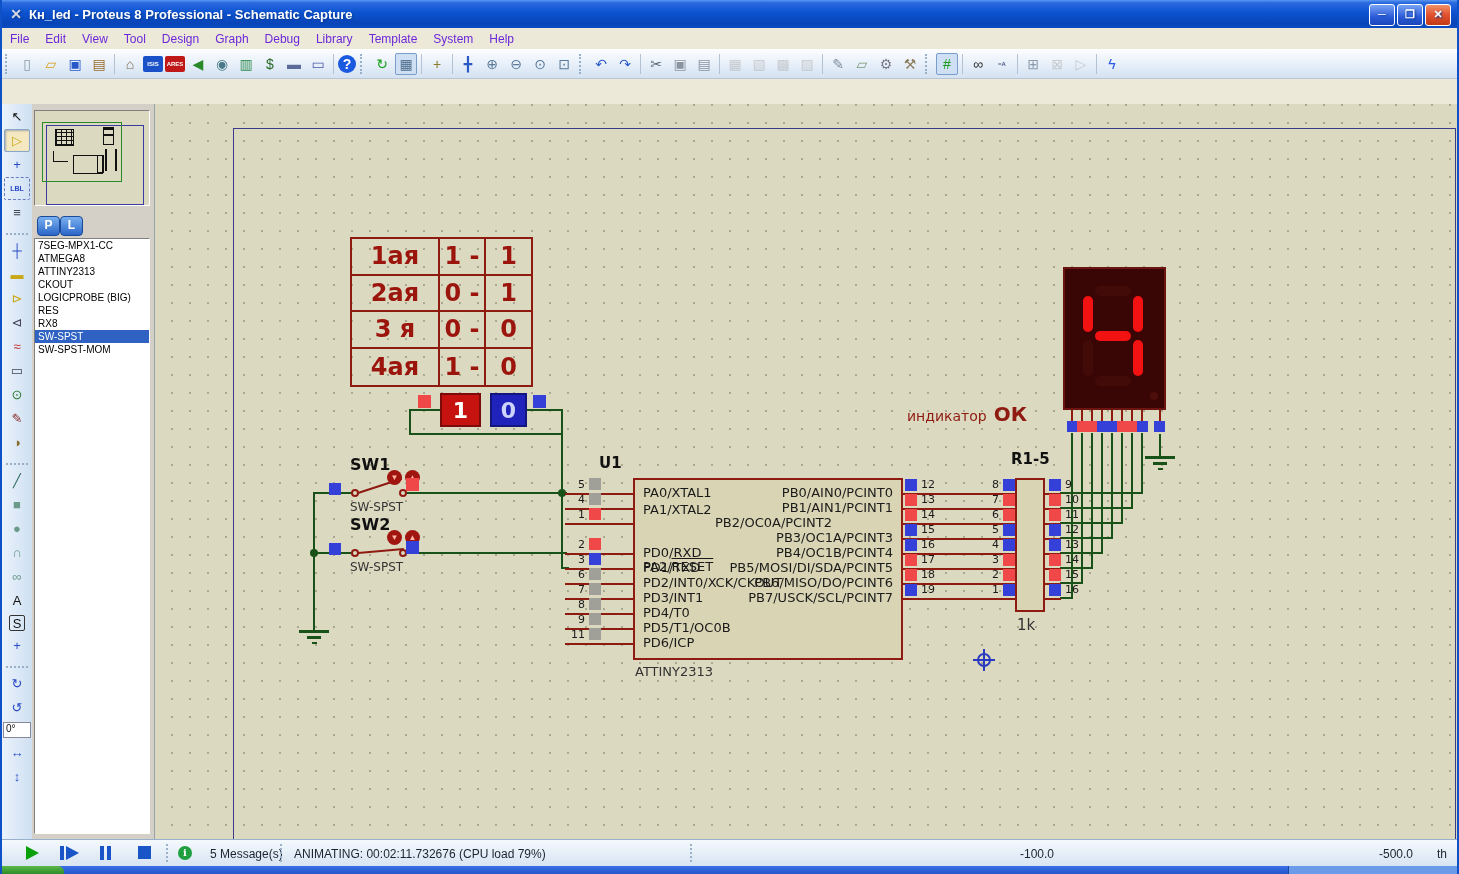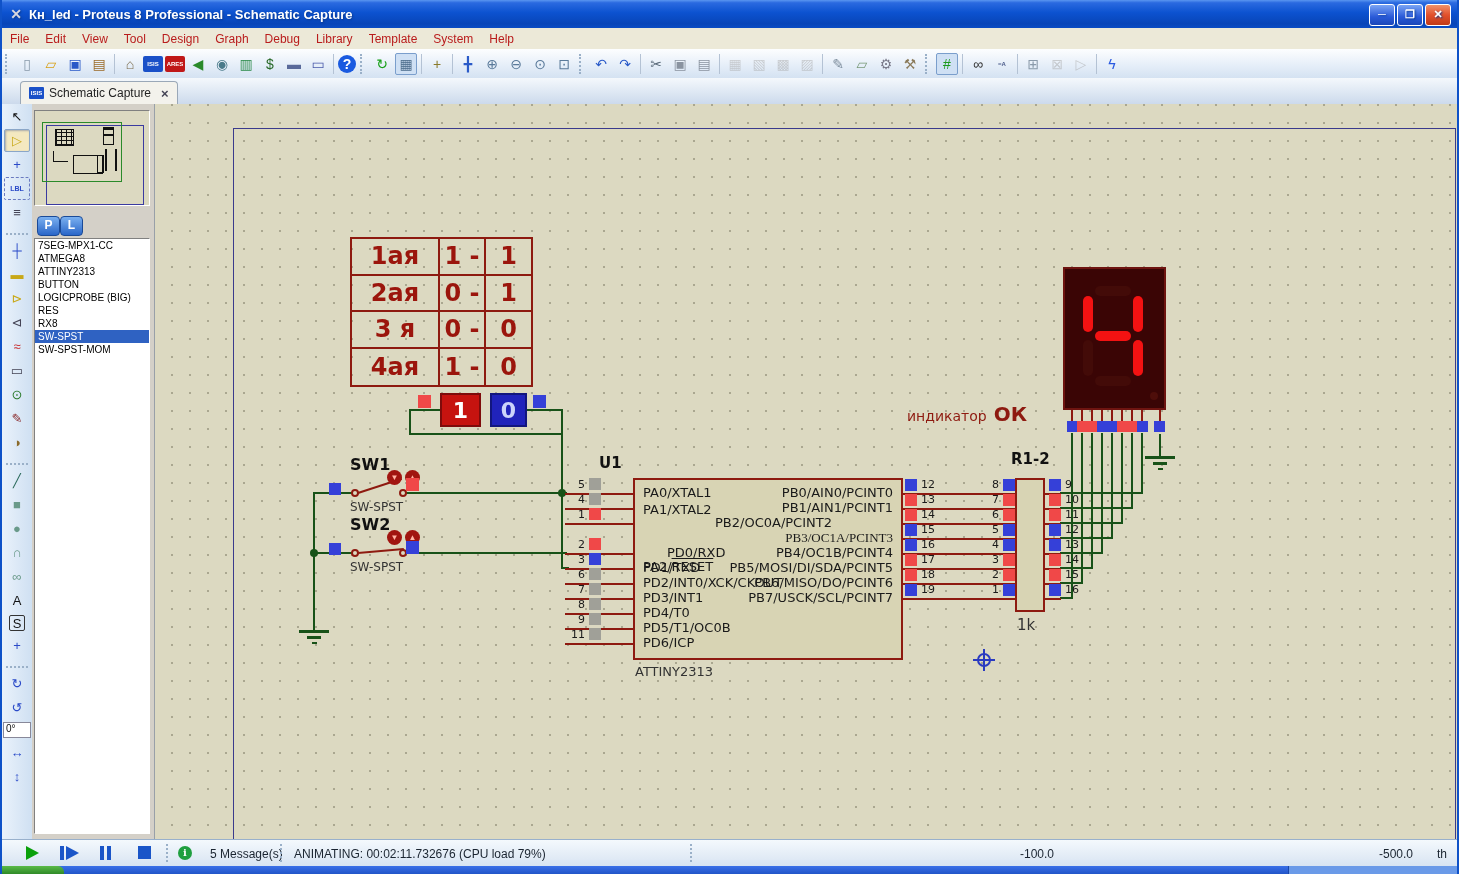--- a/index.html
+++ b/index.html
@@ -10,21 +10,21 @@
   #titlebar{position:absolute;left:0;top:0;right:0;height:28px;
     background:linear-gradient(180deg,#5a96f0 0%,#2a6ae0 10%,#0c52d0 45%,#0845b8 85%,#0a4cc4 100%);
     display:flex;align-items:center;color:#fff;font-weight:bold;font-size:13px;text-shadow:1px 1px 2px #0a3a90;}
   #app-icon{width:16px;height:16px;margin:0 5px 0 6px;color:#d8d8e0;font-size:14px;line-height:16px;text-align:center;}
   .winbtns{position:absolute;right:6px;top:4px;display:flex;gap:2px;}
   .winbtn{width:24px;height:20px;border:1px solid #fff;border-radius:3px;color:#fff;font-size:11px;line-height:18px;
     text-align:center;background:linear-gradient(180deg,#7aa4f4,#2a5ad8 60%,#1a46b8);font-weight:bold;}
   .winbtn.close{background:linear-gradient(180deg,#f0926a,#e2502c 50%,#c03a18);}
   
   #menubar{position:absolute;left:0;top:28px;right:0;height:21px;background:#ece9d8;border-bottom:1px solid #d8d4c0;
-    display:flex;align-items:center;font-size:12px;color:#b91c1c;}
+    display:flex;align-items:center;font-size:12px;color:#6d28d9;}
   .menu-item{padding:2px 8px;}
   
   #toolbar{position:absolute;left:0;top:49px;right:0;height:29px;
     background:linear-gradient(180deg,#fdfeff,#e4edf8 60%,#d4e2f2);border-bottom:1px solid #b8c6d8;
     display:flex;align-items:center;}
   .tb-handle{width:5px;height:20px;margin:0 3px;border-left:2px dotted #9ab0c8;}
   .tool{width:20px;height:20px;margin:1px;border:1px solid transparent;border-radius:2px;display:flex;
     align-items:center;justify-content:center;font-size:14px;line-height:1;}
   .tool.small{font-size:6px;font-weight:bold;}
   .tool.sel{border-color:#7a9ecc;background:#cfe0f4;}
@@ -169,27 +169,20 @@
       <span class="tool" style="color: rgb(51, 51, 51);">∞</span>
       <span class="tool small" style="color: rgb(74, 90, 138);">=A</span>
       <span class="tb-sep"></span>
       <span class="tool" style="color: rgb(138, 154, 170);">⊞</span>
       <span class="tool dis" style="color: rgb(154, 146, 132);">⊠</span>
       <span class="tool dis" style="color: rgb(154, 146, 132);">▷</span>
       <span class="tb-sep"></span>
       <span class="tool" style="color: rgb(42, 90, 224);">ϟ</span>
     </div>
 
-  <div id="tabstrip">
-    <div id="tab">
-      <span class="isis-ic">ISIS</span>
-      <span>Schematic Capture</span>
-      <span class="tab-close">×</span>
-    </div>
-  </div>
 
   <div id="modebar">
       <div class="mode" style="color: rgb(17, 17, 17);">↖</div>
       <div class="mode sel" style="color: rgb(200, 168, 24);">▷</div>
       <div class="mode" style="color: rgb(42, 74, 200);">+</div>
       <div class="mode small" style="color: rgb(42, 74, 200);">LBL</div>
       <div class="mode" style="color: rgb(68, 68, 85);">≡</div>
       <div class="mode-gap"></div>
       <div class="mode" style="color: rgb(42, 74, 200);">┼</div>
       <div class="mode" style="color: rgb(200, 168, 24);">▬</div>
@@ -227,21 +220,21 @@
       <div class="abs" style="left:62px;top:44px;width:5px;height:16px;border:1px solid #111;"></div>
       <div class="abs" style="left:18px;top:40px;width:14px;height:10px;border-bottom:1px solid #111;border-left:1px solid #111;"></div>
       <div class="abs" style="left:70px;top:38px;width:8px;height:22px;border-left:2px solid #111;border-right:2px solid #111;"></div>
     </div>
     <div class="plbtn" style="left:5px;">P</div>
     <div class="plbtn" style="left:28px;">L</div>
     <div id="objlist">
         <div class="lrow">7SEG-MPX1-CC</div>
         <div class="lrow">ATMEGA8</div>
         <div class="lrow">ATTINY2313</div>
-        <div class="lrow">BUTTON</div>
+        <div class="lrow">CKOUT</div>
         <div class="lrow">LOGICPROBE (BIG)</div>
         <div class="lrow">RES</div>
         <div class="lrow">RX8</div>
         <div class="lrow" style="background: rgb(47, 98, 194); color: rgb(255, 255, 255);">SW-SPST</div>
         <div class="lrow">SW-SPST-MOM</div>
       </div>
   </div>
 
   <div id="canvas">
       <div style="left: 78px; top: 24px; width: 1221px; height: 1100px; position: absolute; border: 1px solid rgb(58, 58, 140);"></div>
@@ -360,21 +353,21 @@
       <div class="sq" style="left: 434px; top: 374px; width: 12px; height: 12px; position: absolute; background: rgb(160, 160, 152);"></div>
       <div class="pin-label" style="left: 488px; top: 381px;">PA0/XTAL1</div>
       <div class="pin-num" style="left: 408px; top: 389px; width: 22px; text-align: right;">4</div>
       <div class="sq" style="left: 434px; top: 389px; width: 12px; height: 12px; position: absolute; background: rgb(160, 160, 152);"></div>
       <div class="pin-label" style="left: 488px; top: 398px; text-align: center;">PA1/XTAL2</div>
       <div class="pin-num" style="left: 408px; top: 404px; width: 22px; text-align: right;">1</div>
       <div class="sq" style="left: 434px; top: 404px; width: 12px; height: 12px; position: absolute; background: rgb(240, 72, 72);"></div>
       <div class="pin-label" style="left: 488px; top: 411px; margin-top: 44px;">PA2/<span style="text-decoration: overline;">RESET</span></div>
       <div class="pin-num" style="left: 408px; top: 434px; width: 22px; text-align: right;">2</div>
       <div class="sq" style="left: 434px; top: 434px; width: 12px; height: 12px; position: absolute; background: rgb(240, 72, 72);"></div>
-      <div class="pin-label" style="left: 488px; top: 441px; margin-left: 24px;">PD0/RXD</div>
+      <div class="pin-label" style="left: 488px; top: 441px;">PD0/RXD</div>
       <div class="pin-num" style="left: 408px; top: 449px; width: 22px; text-align: right;">3</div>
       <div class="sq" style="left: 434px; top: 449px; width: 12px; height: 12px; position: absolute; background: rgb(53, 64, 216);"></div>
       <div class="pin-label" style="left: 488px; top: 456px;">PD1/TXD</div>
       <div class="pin-num" style="left: 408px; top: 464px; width: 22px; text-align: right;">6</div>
       <div class="sq" style="left: 434px; top: 464px; width: 12px; height: 12px; position: absolute; background: rgb(160, 160, 152);"></div>
       <div class="pin-label" style="left: 488px; top: 471px;">PD2/INT0/XCK/CKOUT</div>
       <div class="pin-num" style="left: 408px; top: 479px; width: 22px; text-align: right;">7</div>
       <div class="sq" style="left: 434px; top: 479px; width: 12px; height: 12px; position: absolute; background: rgb(160, 160, 152);"></div>
       <div class="pin-label" style="left: 488px; top: 486px;">PD3/INT1</div>
       <div class="pin-num" style="left: 408px; top: 494px; width: 22px; text-align: right;">8</div>
@@ -390,35 +383,35 @@
       <div class="pin-num" style="left: 766px; top: 374px;">12</div>
       <div class="pin-label" style="left: 560px; top: 381px; width: 178px; text-align: right;">PB0/AIN0/PCINT0</div>
       <div class="sq" style="left: 750px; top: 390px; width: 12px; height: 12px; position: absolute; background: rgb(240, 72, 72);"></div>
       <div class="pin-num" style="left: 766px; top: 389px;">13</div>
       <div class="pin-label" style="left: 560px; top: 396px; width: 178px; text-align: right;">PB1/AIN1/PCINT1</div>
       <div class="sq" style="left: 750px; top: 405px; width: 12px; height: 12px; position: absolute; background: rgb(240, 72, 72);"></div>
       <div class="pin-num" style="left: 766px; top: 404px;">14</div>
       <div class="pin-label" style="left: 560px; top: 411px; width: 178px; ">PB2/OC0A/PCINT2</div>
       <div class="sq" style="left: 750px; top: 420px; width: 12px; height: 12px; position: absolute; background: rgb(53, 64, 216);"></div>
       <div class="pin-num" style="left: 766px; top: 419px;">15</div>
-      <div class="pin-label" style="left: 560px; top: 426px; width: 178px; text-align: right; font-family: Liberation Serif, serif;">PB3/OC1A/PCINT3</div>
+      <div class="pin-label" style="left: 560px; top: 426px; width: 178px; text-align: right;">PB3/OC1A/PCINT3</div>
       <div class="sq" style="left: 750px; top: 435px; width: 12px; height: 12px; position: absolute; background: rgb(53, 64, 216);"></div>
       <div class="pin-num" style="left: 766px; top: 434px;">16</div>
       <div class="pin-label" style="left: 560px; top: 441px; width: 178px; text-align: right;">PB4/OC1B/PCINT4</div>
       <div class="sq" style="left: 750px; top: 450px; width: 12px; height: 12px; position: absolute; background: rgb(240, 72, 72);"></div>
       <div class="pin-num" style="left: 766px; top: 449px;">17</div>
       <div class="pin-label" style="left: 560px; top: 456px; width: 178px; text-align: right;">PB5/MOSI/DI/SDA/PCINT5</div>
       <div class="sq" style="left: 750px; top: 465px; width: 12px; height: 12px; position: absolute; background: rgb(240, 72, 72);"></div>
       <div class="pin-num" style="left: 766px; top: 464px;">18</div>
       <div class="pin-label" style="left: 560px; top: 471px; width: 178px; text-align: right;">PB6/MISO/DO/PCINT6</div>
       <div class="sq" style="left: 750px; top: 480px; width: 12px; height: 12px; position: absolute; background: rgb(53, 64, 216);"></div>
       <div class="pin-num" style="left: 766px; top: 479px;">19</div>
       <div class="pin-label" style="left: 560px; top: 486px; width: 178px; text-align: right;">PB7/USCK/SCL/PCINT7</div>
       <div style="left: 860px; top: 374px; width: 30px; height: 134px; position: absolute; background: rgb(216, 212, 180); border: 2px solid rgb(142, 26, 16); box-sizing: border-box;"></div>
-      <div class="reflbl" style="left: 856px; top: 346px;">R1-2</div>
+      <div class="reflbl" style="left: 856px; top: 346px;">R1-5</div>
       <div class="vallbl" style="left: 862px; top: 512px; font-size: 15px;">1k</div>
       <div class="pin-num" style="left: 824px; top: 374px; width: 20px; text-align: right;">8</div>
       <div class="sq" style="left: 848px; top: 375px; width: 12px; height: 12px; position: absolute; background: rgb(53, 64, 216);"></div>
       <div class="pin-num" style="left: 824px; top: 389px; width: 20px; text-align: right;">7</div>
       <div class="sq" style="left: 848px; top: 390px; width: 12px; height: 12px; position: absolute; background: rgb(240, 72, 72);"></div>
       <div class="pin-num" style="left: 824px; top: 404px; width: 20px; text-align: right;">6</div>
       <div class="sq" style="left: 848px; top: 405px; width: 12px; height: 12px; position: absolute; background: rgb(240, 72, 72);"></div>
       <div class="pin-num" style="left: 824px; top: 419px; width: 20px; text-align: right;">5</div>
       <div class="sq" style="left: 848px; top: 420px; width: 12px; height: 12px; position: absolute; background: rgb(53, 64, 216);"></div>
       <div class="pin-num" style="left: 824px; top: 434px; width: 20px; text-align: right;">4</div>

